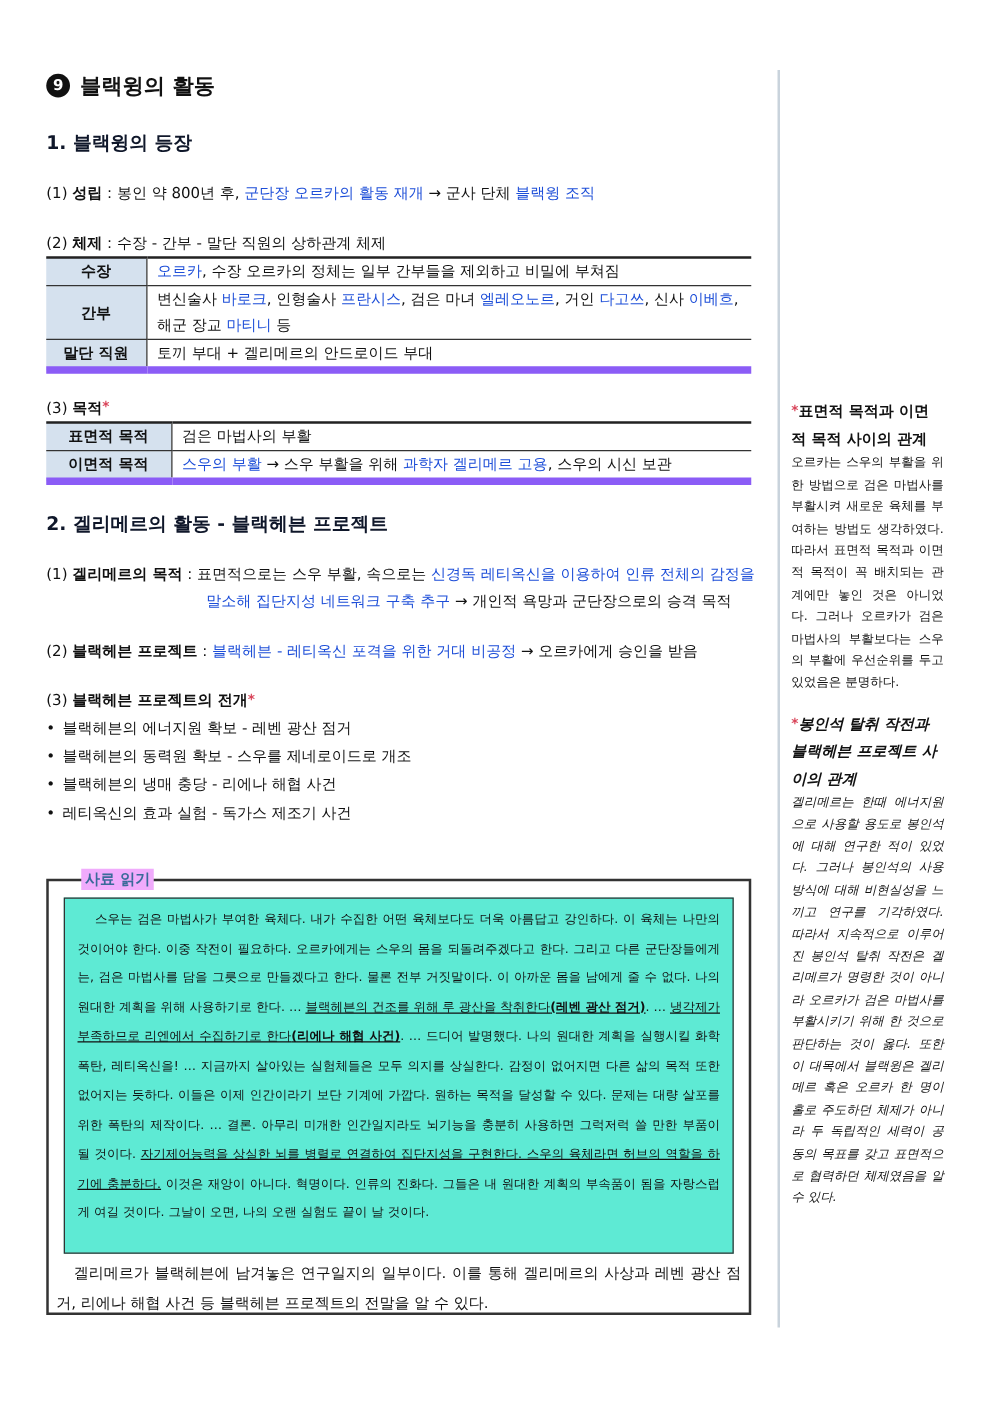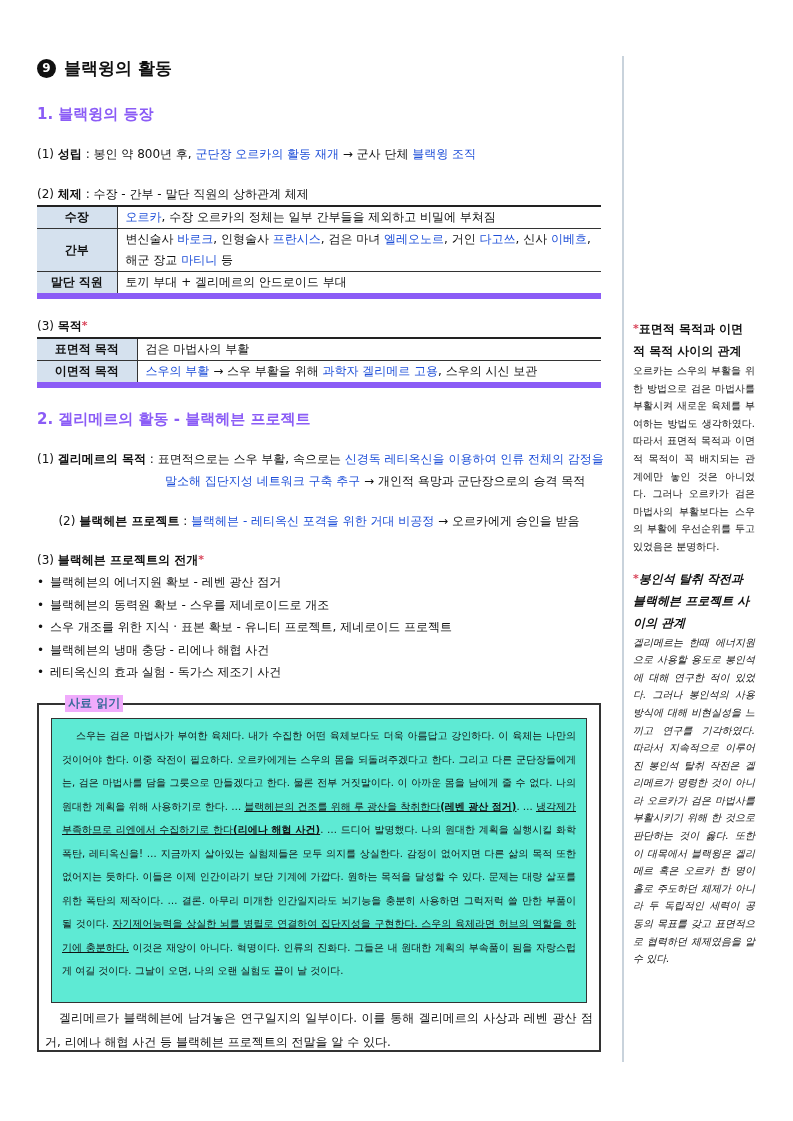--- a/index.html
+++ b/index.html
@@ -11,21 +11,21 @@
   .page { position: absolute; left: 0; top: 0; width: 793px; height: 1121px; }
   .main { position: absolute; left: 37px; top: 56px; width: 564px; }
   .vline { position: absolute; left: 622px; top: 56px; width: 2px; height: 1006px; background: #c9d3dc; }
   .side { position: absolute; left: 633px; top: 318px; width: 122px; }
 
   .chap { font-size: 17px; font-weight: bold; display: flex; align-items: center; height: 24px; }
   .chap .num {
     display: inline-flex; width: 19px; height: 19px; border-radius: 50%; background: #111; color: #fff;
     font-size: 12px; align-items: center; justify-content: center; margin-right: 8px;
   }
-  .sec { font-size: 15px; font-weight: bold; color: #8b5cf6; }
+  .sec { font-size: 15px; font-weight: bold; color: #0f172a; }
   .line { font-size: 12px; line-height: 22px; white-space: nowrap; }
   b.k { font-weight: bold; }
   .pink { color: #1d4ed8; font-weight: normal; }
   .star { color: #d9455a; font-weight: bold; font-size: 11px; vertical-align: top; }
 
   table.t { border-collapse: collapse; width: 564px; font-size: 12px; }
   table.t td { border: 1px solid #333; padding: 0 8px; line-height: 21px; }
   table.t tr:first-child td { border-top: 2px solid #222; }
   table.t tr:last-child td { border-bottom: 6px solid #8b5cf6; }
   table.t td:first-child { border-left: none; }
@@ -119,33 +119,32 @@
     <div class="sec" style="margin-top:22px;">2. 겔리메르의 활동 - 블랙헤븐 프로젝트</div>
 
     <div class="line" style="margin-top:19px;">
       <span>(1)</span>
       <b class="k">겔리메르의 목적</b><span> : 표면적으로는 스우 부활, 속으로는 </span><span class="pink">신경독 레티옥신을 이용하여 인류 전체의 감정을</span>
     </div>
     <div class="line" style="padding-left:128px;">
       <span class="pink">말소해 집단지성 네트워크 구축 추구</span><span> → 개인적 욕망과 군단장으로의 승격 목적</span>
     </div>
 
-    <div class="line" style="margin-top:18px;text-align:center;">
+    <div class="line" style="margin-top:18px;">
       <span>(2)</span>
       <b class="k">블랙헤븐 프로젝트</b><span> : </span><span class="pink">블랙헤븐 - 레티옥신 포격을 위한 거대 비공정</span><span> → 오르카에게 승인을 받음</span>
     </div>
 
     <div class="line" style="margin-top:17px;">
       <span>(3)</span>
       <b class="k">블랙헤븐 프로젝트의 전개</b><span class="star">*</span>
     </div>
     <ul class="b">
       <li>블랙헤븐의 에너지원 확보 - 레벤 광산 점거</li>
       <li>블랙헤븐의 동력원 확보 - 스우를 제네로이드로 개조</li>
-      <li>스우 개조를 위한 지식 · 표본 확보 - 유니티 프로젝트, 제네로이드 프로젝트</li>
       <li>블랙헤븐의 냉매 충당 - 리에나 해협 사건</li>
       <li>레티옥신의 효과 실험 - 독가스 제조기 사건</li>
     </ul>
   </div>
 
   <div class="box">
     <div class="box-label">사료 읽기</div>
     <div class="inner">
       <p><span>스우는 검은 마법사가 부여한 육체다. 내가 수집한 어떤 육체보다도 더욱 아름답고 강인하다. 이 육체는 나만의 것이어야 한다. 이중 작전이 필요하다. 오르카에게는 스우의 몸을 되돌려주겠다고 한다. 그리고 다른 군단장들에게는, 검은 마법사를 담을 그릇으로 만들겠다고 한다. 물론 전부 거짓말이다. 이 아까운 몸을 남에게 줄 수 없다. 나의 원대한 계획을 위해 사용하기로 한다. … </span><span class="u">블랙헤븐의 건조를 위해 루 광산을 착취한다</span><b class="u">(레벤 광산 점거)</b><span>. … </span><span class="u">냉각제가 부족하므로 리엔에서 수집하기로 한다</span><b class="u">(리에나 해협 사건)</b><span>. … 드디어 발명했다. 나의 원대한 계획을 실행시킬 화학 폭탄, 레티옥신을! … 지금까지 살아있는 실험체들은 모두 의지를 상실한다. 감정이 없어지면 다른 삶의 목적 또한 없어지는 듯하다. 이들은 이제 인간이라기 보단 기계에 가깝다. 원하는 목적을 달성할 수 있다. 문제는 대량 살포를 위한 폭탄의 제작이다. … 결론. 아무리 미개한 인간일지라도 뇌기능을 충분히 사용하면 그럭저럭 쓸 만한 부품이 될 것이다. </span><span class="u">자기제어능력을 상실한 뇌를 병렬로 연결하여 집단지성을 구현한다. 스우의 육체라면 허브의 역할을 하기에 충분하다.</span><span> 이것은 재앙이 아니다. 혁명이다. 인류의 진화다. 그들은 내 원대한 계획의 부속품이 됨을 자랑스럽게 여길 것이다. 그날이 오면, 나의 오랜 실험도 끝이 날 것이다.</span></p>
     </div>

